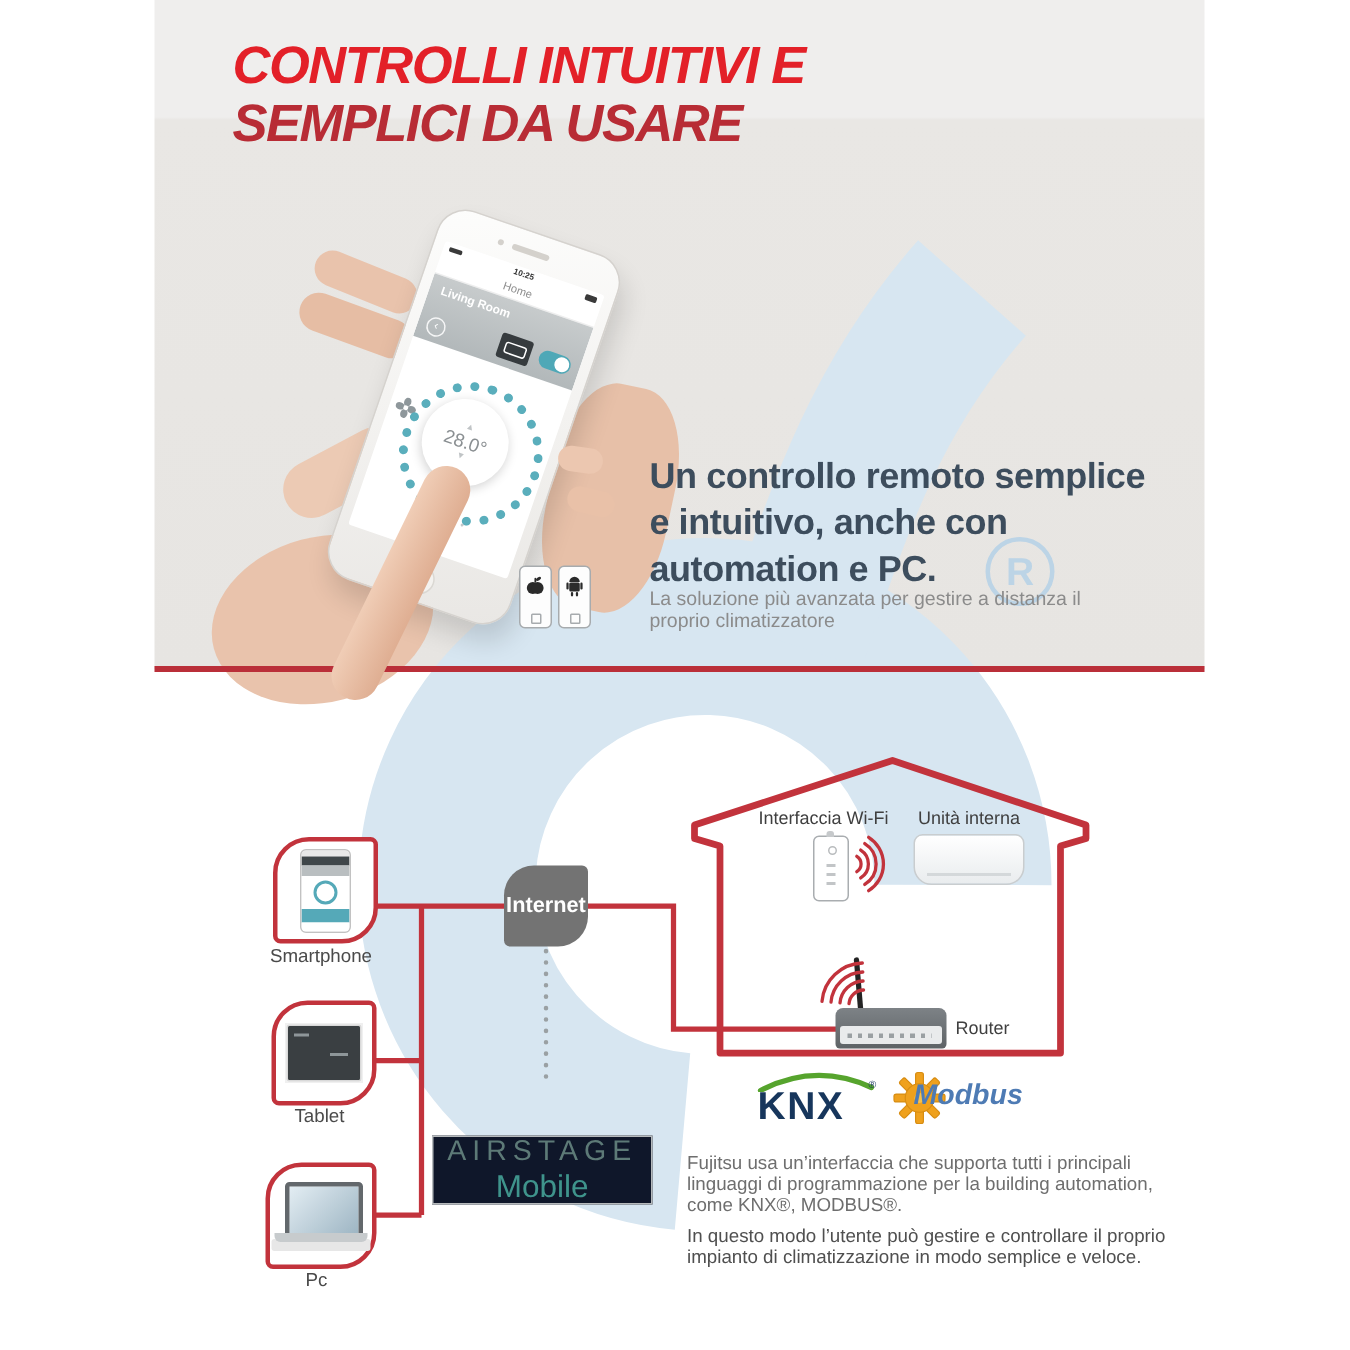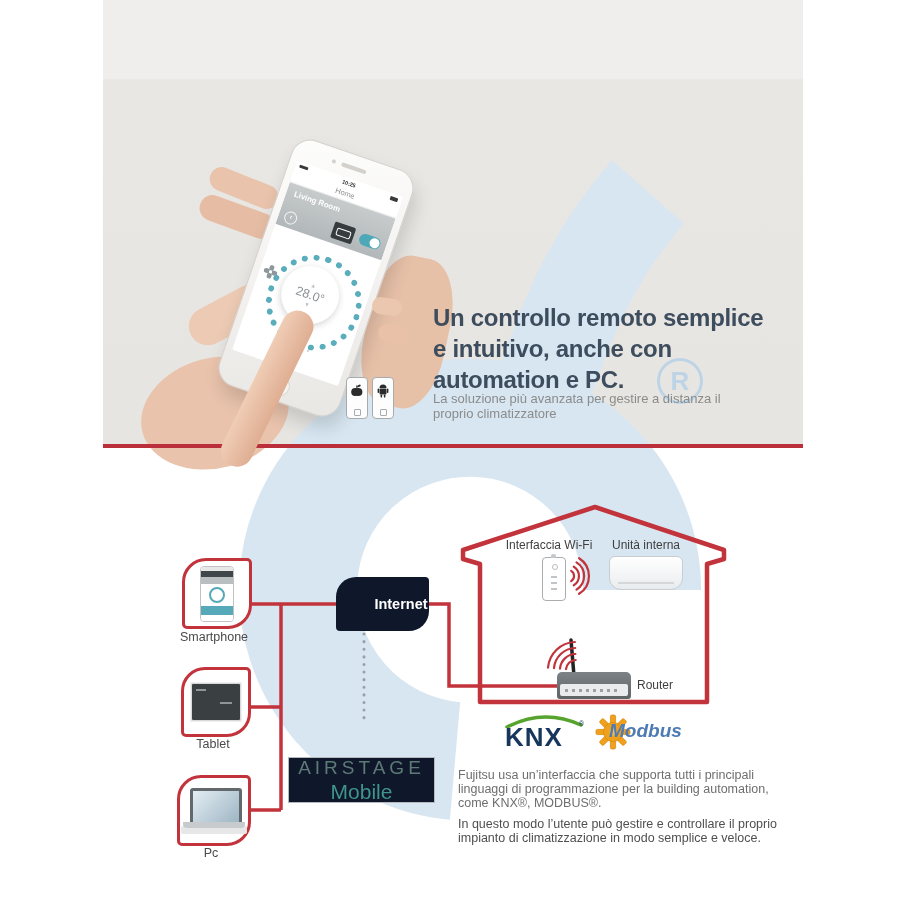--- a/index.html
+++ b/index.html
@@ -94,23 +94,23 @@
   #mini-phone .mfoot{height:6px;background:#fff;}
   #mini-tablet{width:52px;height:40px;background:#f0f0f0;display:flex;align-items:center;justify-content:center;}
   #mini-tablet .tscr{width:48px;height:36px;background:#3a3f42;border:1px solid #d9d9d9;border-radius:2px;position:relative;}
   #mini-tablet .px1,#mini-tablet .px2{position:absolute;background:#8e9699;height:2px;}
   #mini-tablet .px1{left:4px;top:5px;width:10px;} #mini-tablet .px2{left:28px;top:18px;width:12px;}
   #mini-laptop{position:relative;width:62px;height:46px;}
   #mini-laptop .shelf{position:absolute;left:-2px;bottom:0;width:66px;height:8px;background:#e7e7e7;border-radius:2px;}
   #mini-laptop .lscr{position:absolute;left:7px;top:0;width:46px;height:32px;border:3px solid #63686c;border-radius:3px;
                      background:linear-gradient(135deg,#e3edf3,#9db5c3);}
   #mini-laptop .lbase{position:absolute;left:0;top:34px;width:62px;height:6px;background:#c7cbcd;border-radius:0 0 4px 4px;}
-  #internet-node{left:336px;top:577px;width:56px;height:54px;z-index:3;background:#0f172a;
+  #internet-node{left:336px;top:577px;width:56px;height:54px;z-index:3;background:#737373;
                  border-radius:20px 4px 20px 4px;display:flex;align-items:center;justify-content:center;
-                 color:#fff;font-weight:700;font-size:14.5px;padding-left:37px;}
+                 color:#fff;font-weight:700;font-size:14.5px;}
   .house-label{position:absolute;z-index:3;font-size:12px;color:#3f3f3f;text-align:center;}
   #lbl-wifi-int{left:487px;top:538px;width:124px;} #lbl-indoor{left:596px;top:538px;width:100px;}
   #lbl-router{left:637px;top:678px;width:70px;text-align:left;}
   #wifi-box{left:542px;top:557px;width:22px;height:42px;z-index:3;background:#fff;border:1.5px solid #a9adb0;
             border-radius:4px;}
   #wifi-box .nub{position:absolute;left:8px;top:-4px;width:5px;height:4px;background:#c6c9cb;border-radius:2px 2px 0 0;}
   #wifi-box .led{position:absolute;left:9px;top:6px;width:4px;height:4px;border:1px solid #b9bcbe;border-radius:50%;}
   #wifi-box .mark{position:absolute;left:8px;width:6px;height:1.5px;background:#c2c5c7;}
   #ac-unit{left:609px;top:556px;width:72px;height:32px;z-index:3;background:linear-gradient(180deg,#fff,#e9ecee);
            border:1px solid #c9cdcf;border-radius:6px 6px 12px 12px;}
@@ -177,20 +177,24 @@
     </g>
     <line x1="571" y1="640" x2="574" y2="676" stroke="#232323" stroke-width="3.5" stroke-linecap="round"></line>
     <g stroke="#c2333c" stroke-width="2.2" fill="none" stroke-linecap="round">
       <path d="M566,669.1 A10,10 0 0 1 575.7,660"></path>
       <path d="M560,668.6 A16,16 0 0 1 575.4,654"></path>
       <path d="M554,668.1 A22,22 0 0 1 575.2,648"></path>
       <path d="M548,667.6 A28,28 0 0 1 574.9,642"></path>
     </g>
   </svg>
 
+  <h1 class="abs" id="title" style="margin:0;">
+    <span class="t1">CONTROLLI INTUITIVI E</span>
+    <span class="t2">SEMPLICI DA USARE</span>
+  </h1>
 
   <div class="abs" id="reg-mark">R</div>
 
   <div class="skin" id="hand-finger1"></div>
   <div class="skin" id="hand-finger2"></div>
   <div class="skin" id="hand-thumb"></div>
   <div class="skin" id="hand-palm-left"></div>
   <div class="skin" id="hand-palm-right"></div>
 
   <div class="abs" id="phone">

